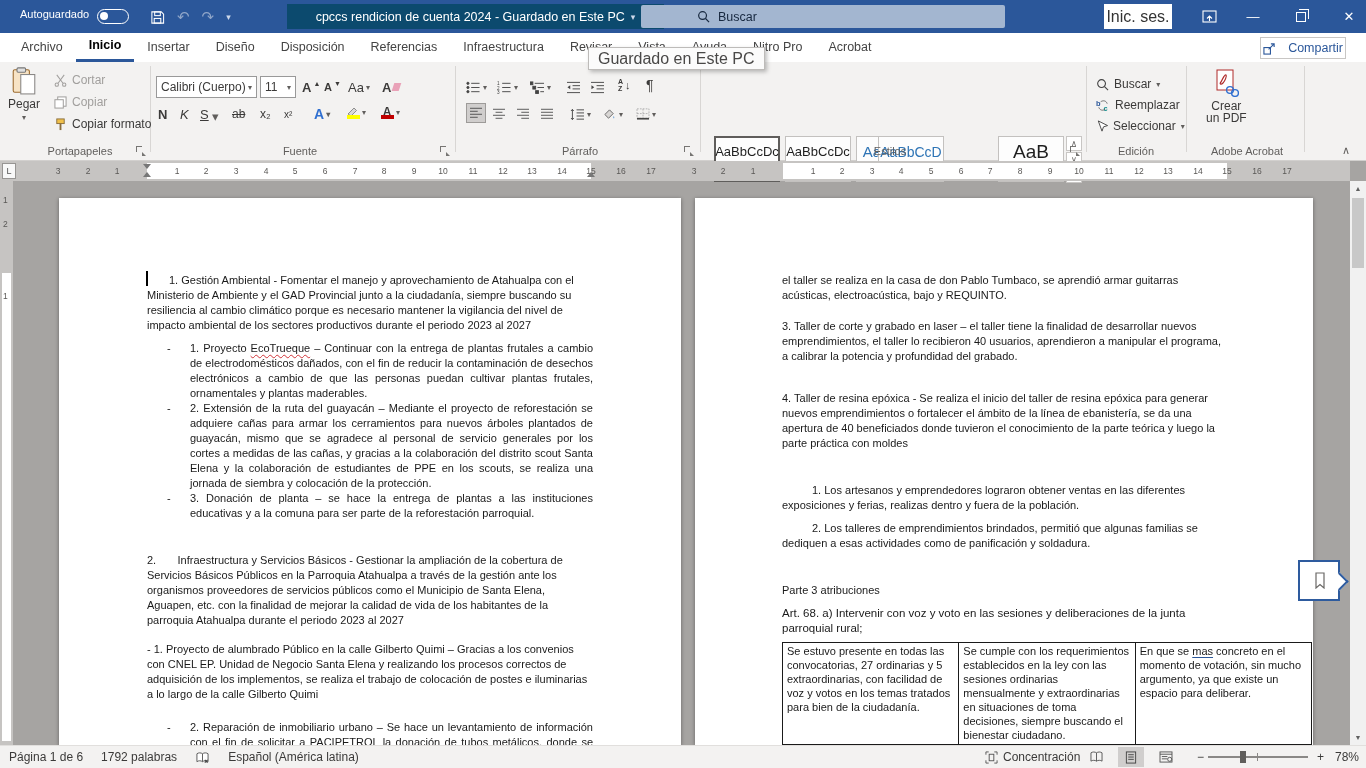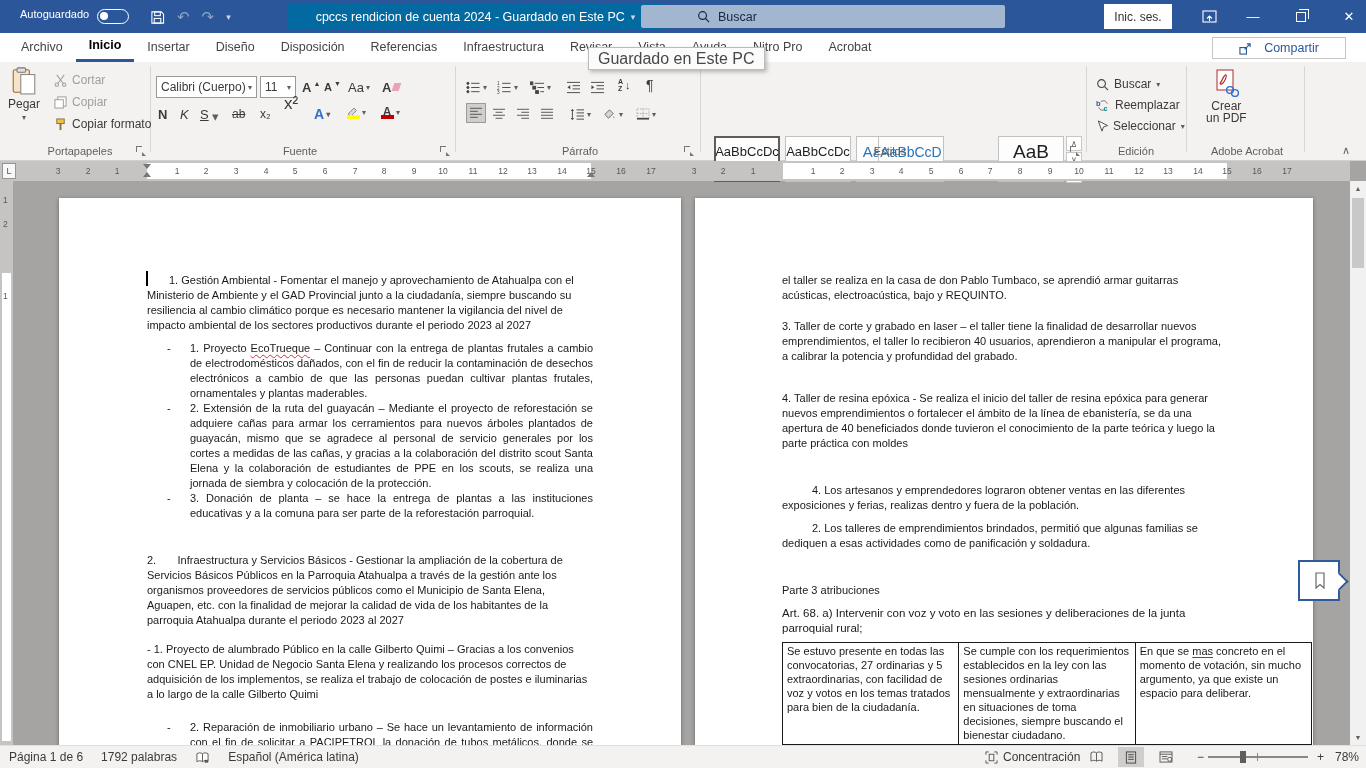--- a/index.html
+++ b/index.html
@@ -8,37 +8,37 @@
   #app *{box-sizing:border-box;}
 
   
   .titlebar{position:absolute;left:0;top:0;width:1366px;height:33px;background:#2b579a;color:#fff;}
   .autosave-lab{position:absolute;left:20px;top:8px;font-size:11px;}
   .toggle{position:absolute;left:97px;top:9px;width:32px;height:15px;border:1.5px solid #fff;border-radius:8px;}
   .toggle .knob{position:absolute;left:2px;top:2px;width:8px;height:8px;border-radius:50%;background:#fff;}
   .qat{position:absolute;left:150px;top:5px;display:flex;align-items:center;gap:12px;height:24px;}
   .qat .dim{color:#8fa5c8;font-size:15px;}
   .qat .car{color:#cdd8ea;font-size:9px;}
-  .doc-title{position:absolute;left:287px;top:4px;width:377px;height:25px;background:#0369a1;
+  .doc-title{position:absolute;left:287px;top:4px;width:377px;height:25px;background:#0c4a6e;
              display:flex;align-items:center;justify-content:center;font-size:12.5px;gap:6px;}
   .doc-title .car{font-size:9px;color:#cdd8ea;}
   .searchbox{position:absolute;left:641px;top:5px;width:364px;height:23px;background:#a3b6d0;border-radius:2px;
              display:flex;align-items:center;color:#17283f;font-size:12.5px;gap:8px;padding-left:56px;}
   .signin{position:absolute;left:1104px;top:4px;width:68px;height:25px;background:#fff;color:#333;
-          font-size:12px;display:flex;align-items:center;justify-content:center;}
+          font-size:16px;display:flex;align-items:center;justify-content:center;}
   .wbtn{position:absolute;top:0;width:34px;height:33px;display:flex;align-items:center;justify-content:center;font-size:13px;}
   .restore-glyph{width:10px;height:10px;border:1px solid #fff;position:relative;}
   .restore-glyph:before{content:"";position:absolute;left:2px;top:-4px;width:9px;height:9px;border:1px solid #fff;border-left:none;border-bottom:none;}
 
   
   .tabrow{position:absolute;left:0;top:33px;width:1366px;height:29px;background:#fff;display:flex;padding-left:8px;}
   .tab{padding:0 13px;font-size:12.5px;color:#444;line-height:28px;}
   .tab.active{color:#000;font-weight:700;border-bottom:3px solid #2b579a;line-height:25px;}
   .share-btn{position:absolute;right:20px;top:4px;border:1px solid #c8c6c4;background:#fff;color:#2b579a;
-             font-size:12.5px;padding:3px 26px;display:flex;gap:12px;align-items:center;}
+             font-size:12.5px;padding:3px 2px;display:flex;gap:12px;align-items:center;}
   .tooltip{position:absolute;left:588px;top:47px;height:23px;background:#fbfbfb;border:1px solid #bdbbb9;
            box-shadow:2px 2px 4px rgba(0,0,0,.25);font-size:16px;color:#494847;display:flex;align-items:center;
            padding:0 9px;z-index:60;}
 
   
   .ribbon{position:absolute;left:0;top:62px;width:1366px;height:99px;background:#f3f2f1;border-bottom:1px solid #d2d0ce;font-size:12px;color:#3b3a39;}
   .gsep{position:absolute;top:4px;width:1px;height:86px;background:#d8d6d4;}
   .glabel{position:absolute;top:83px;font-size:11px;color:#605e5c;text-align:center;}
   .launcher{position:absolute;top:84px;width:10px;height:10px;}
   .launcher:before{content:"";position:absolute;left:0;top:0;width:5px;height:5px;border-left:1px solid #767573;border-top:1px solid #767573;}
@@ -249,21 +249,21 @@
         <span class="glyA">A</span>
         <span style="width:7px;height:8px;background:#e9a2b8;transform:skewX(-18deg);display:inline-block"></span>
       </div>
 
     <div class="rbtn" style="left:158px;top:42px;font-weight:700">N</div>
     <div class="rbtn" style="left:180px;top:42px;font-style:italic">K</div>
     <div class="rbtn" style="left:200px;top:42px;text-decoration:underline">S</div>
     <div class="rbtn car" style="left:212px;top:44px">▾</div>
     <div class="rbtn" style="left:232px;top:42px;text-decoration:line-through;font-size:12px">ab</div>
     <div class="rbtn" style="left:260px;top:42px;font-size:12px">x₂</div>
-    <div class="rbtn" style="left:284px;top:32px;font-size:17px">x²</div>
+    <div class="rbtn" style="left:284px;top:42px;font-size:10px">x²</div>
     <div class="rbtn" style="left:314px;top:42px;color:#2f6fd0;font-weight:700;font-size:14px">
         <span>A</span>
         <span class="car">▾</span>
       </div>
     <div class="rbtn" style="left:346px;top:40px">
       <span style="position:relative;width:14px;height:16px;display:inline-block">
         <svg width="12" height="11" viewBox="0 0 12 11">
             <path d="M2 9 8 3l2.5 2.5L5 11z" fill="#d9d9d9" stroke="#777" stroke-width="0.8"></path>
           </svg>
         <span class="colorbar" style="background:#ffff00"></span>
@@ -519,21 +519,21 @@
         <div class="btxt">2. Reparación de inmobiliario urbano – Se hace un levantamiento de información con el fin de solicitar a PACIPETROL la donación de tubos metálicos, donde se tuvo una respuesta positiva, para posterior iniciar la reparación de los inmuebles de las calles Bolívar Panchana, Wilfrido Vera, Gilberto Quimi, av. 9 de octubre y calle Entre Ríos</div>
       </div>
     </div>
   </div>
 
   <div class="page pageR">
     <div class="pcontent">
       <p class="para" style="margin-bottom:16px">el taller se realiza en la casa de don Pablo Tumbaco, se aprendió armar guitarras acústicas, electroacústica, bajo y REQUINTO.</p>
       <p class="para" style="margin-bottom:27px">3. Taller de corte y grabado en laser – el taller tiene la finalidad de desarrollar nuevos emprendimientos, el taller lo recibieron 40 usuarios, aprendieron a manipular el programa, a calibrar la potencia y profundidad del grabado.</p>
       <p class="para" style="margin-bottom:32px">4. Taller de resina epóxica - Se realiza el inicio del taller de resina epóxica para generar nuevos emprendimientos o fortalecer el ámbito de la línea de ebanistería, se da una apertura de 40 beneficiados donde tuvieron el conocimiento de la parte teórica y luego la parte práctica con moldes</p>
-      <p class="para ind2" style="margin-bottom:8px">4. Los artesanos y emprendedores lograron obtener ventas en las diferentes exposiciones y ferias, realizas dentro y fuera de la población.</p>
+      <p class="para ind2" style="margin-bottom:8px">1. Los artesanos y emprendedores lograron obtener ventas en las diferentes exposiciones y ferias, realizas dentro y fuera de la población.</p>
       <p class="para ind2" style="margin-bottom:32px">2. Los talleres de emprendimientos brindados, permitió que algunas familias se dediquen a esas actividades como de panificación y soldadura.</p>
       <p class="para" style="margin-bottom:8px">Parte 3 atribuciones</p>
       <p class="para" style="margin-bottom:6px;font-size:11.5px">Art. 68. a) Intervenir con voz y voto en las sesiones y deliberaciones de la junta parroquial rural;</p>
       <table class="dtable">
         <tbody>
             <tr>
           <td>Se estuvo presente en todas las convocatorias, 27 ordinarias y 5 extraordinarias, con facilidad de voz y votos en los temas tratados para bien de la ciudadanía.</td>
           <td>Se cumple con los requerimientos establecidos en la ley con las sesiones ordinarias mensualmente y extraordinarias en situaciones de toma decisiones, siempre buscando el bienestar ciudadano.</td>
           <td><span>En que se </span><span class="gram">mas</span><span> concreto en el momento de votación, sin mucho argumento, ya que existe un espacio para deliberar.</span></td>
         </tr>

